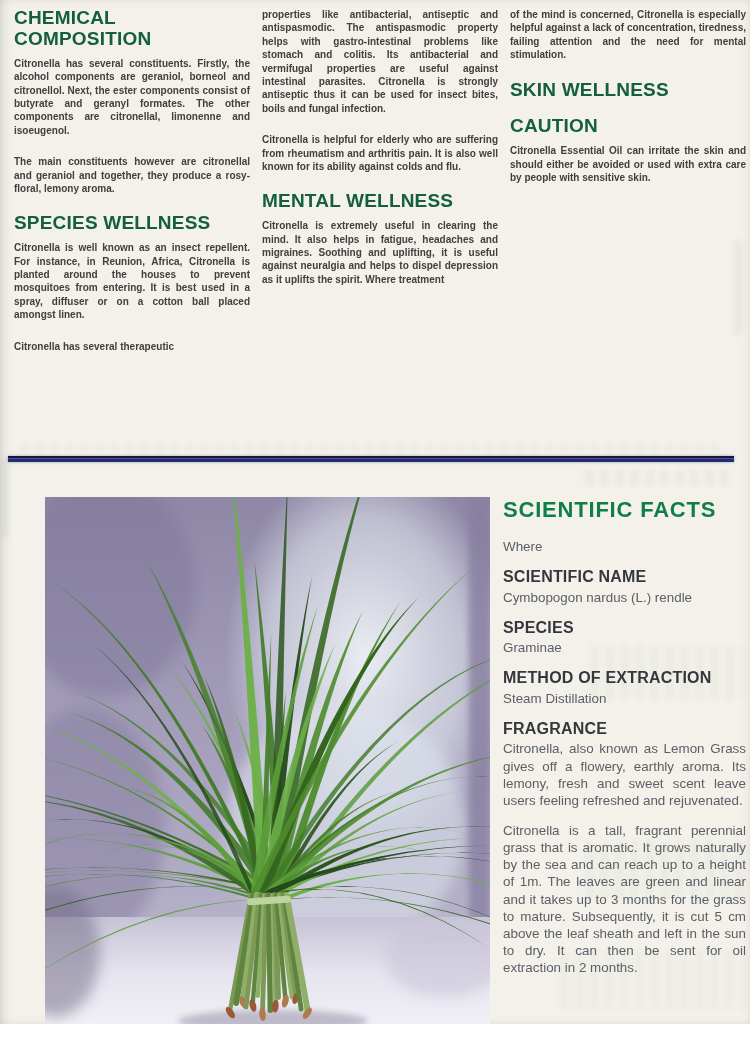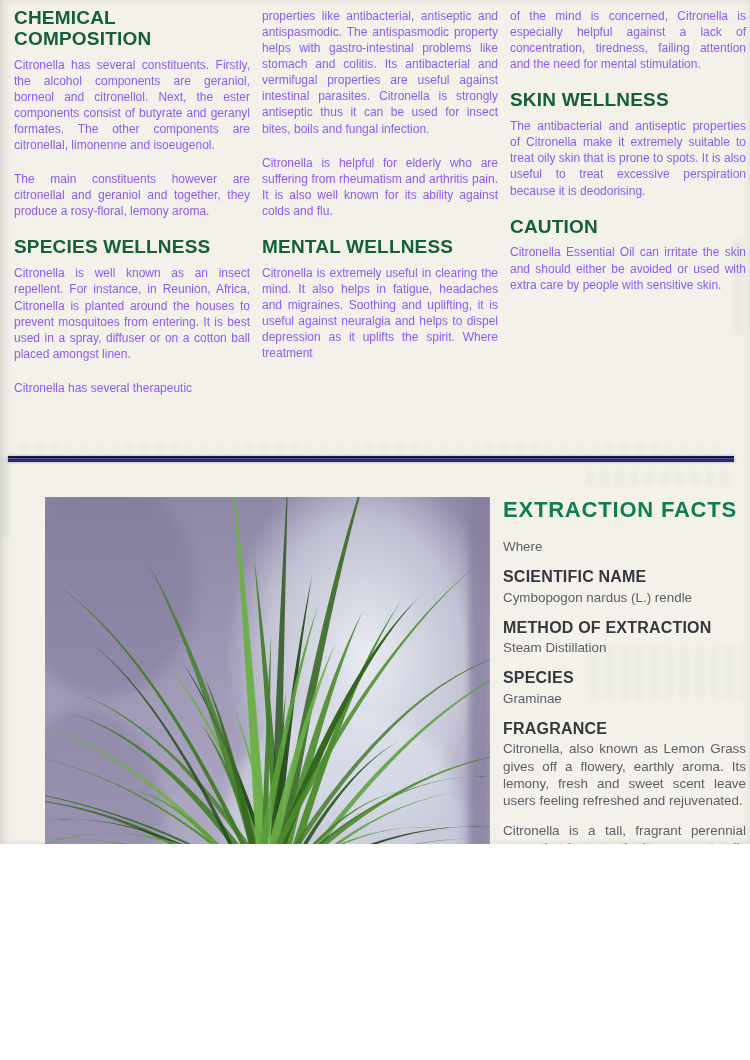--- a/index.html
+++ b/index.html
@@ -1,32 +1,33 @@
 <!DOCTYPE html>
 <html><head>
 <meta charset="utf-8">
 <style>
   html,body{margin:0;padding:0;background:#ffffff;}
   .page{
-    position:relative;width:750px;height:844px;overflow:hidden;
+    position:relative;width:750px;height:1024px;overflow:hidden;
     background:#f3f1ea;
     font-family:"Liberation Sans",sans-serif;
     box-shadow:inset 6px 0 14px -8px rgba(120,120,120,.5), inset -4px 0 10px -6px rgba(200,170,170,.5);
   }
   
   .top{position:absolute;top:8px;left:14px;width:732px;display:flex;gap:12px;}
   .col{width:236px;}
   .sec-h{
     color:#14603c;font-size:19px;font-weight:bold;letter-spacing:.2px;
     margin:16px 0 7px 0;line-height:1.1;
   }
   .sec-h.first{margin-top:0;}
   .body-p{
-    color:#8b5cf6;font-size:12px;line-height:1.34;text-align:justify;
+    color:#404040;font-size:10px;line-height:1.34;text-align:justify;
     margin:0 0 18px 0;
+    font-weight:bold;
   }
   .body-p:last-child{margin-bottom:0;}
   
   .divider{
     position:absolute;left:8px;top:456px;width:726px;height:6px;
     background:linear-gradient(180deg,#15173f 0%,#15173f 34%,#6a6fae 45%,#232c72 58%,#232c72 100%);
     box-shadow:0 0 3px rgba(45,55,140,.45);
   }
   
   .photo{
@@ -77,21 +78,20 @@
     </div>
     <div class="col">
       <p class="body-p">properties like antibacterial, antiseptic and antispasmodic. The antispasmodic property helps with gastro-intestinal problems like stomach and colitis. Its antibacterial and vermifugal properties are useful against intestinal parasites. Citronella is strongly antiseptic thus it can be used for insect bites, boils and fungal infection.</p>
       <p class="body-p">Citronella is helpful for elderly who are suffering from rheumatism and arthritis pain. It is also well known for its ability against colds and flu.</p>
       <h2 class="sec-h">MENTAL WELLNESS</h2>
       <p class="body-p">Citronella is extremely useful in clearing the mind. It also helps in fatigue, headaches and migraines. Soothing and uplifting, it is useful against neuralgia and helps to dispel depression as it uplifts the spirit. Where treatment</p>
     </div>
     <div class="col">
       <p class="body-p">of the mind is concerned, Citronella is especially helpful against a lack of concentration, tiredness, failing attention and the need for mental stimulation.</p>
       <h2 class="sec-h">SKIN WELLNESS</h2>
-      <p class="body-p">The antibacterial and antiseptic properties of Citronella make it extremely suitable to treat oily skin that is prone to spots. It is also useful to treat excessive perspiration because it is deodorising.</p>
       <h2 class="sec-h">CAUTION</h2>
       <p class="body-p">Citronella Essential Oil can irritate the skin and should either be avoided or used with extra care by people with sensitive skin.</p>
     </div>
   </div>
 
   <div class="bleed b1"></div>
   <div class="bleed b2"></div>
   <div class="bleed b3"></div>
   <div class="bleed b4"></div>
   <div class="bleed b5"></div>
@@ -218,38 +218,38 @@
           <ellipse cx="251.71774384193122" cy="500.9328595418483" rx="3.2" ry="6.5" fill="#9a5a38" transform="rotate(24.9 251.71774384193122 499.9328595418483)"></ellipse>
           <path d="M 239.29381402805447 398 Q 247.7181133008562 455 256.1424125736579 512.1725934995338" stroke="#5e8440" stroke-width="4.8" fill="none" stroke-linecap="round"></path>
           <path d="M 241.5013538890518 398 Q 252.21359333931468 455 262.92583278957756 515.3838372481987" stroke="#8fae68" stroke-width="6.0" fill="none" stroke-linecap="round"></path>
           <ellipse cx="262.92583278957756" cy="516.3838372481987" rx="3.2" ry="6.5" fill="#b07a4e" transform="rotate(35.0 262.92583278957756 515.3838372481987)"></ellipse>
         </g>
       <rect x="202" y="400" width="44" height="7" rx="3.5" fill="#bed4a0" transform="rotate(-4 224 404)"></rect>
     </svg>
   </div>
 
   <div class="facts">
-    <h1 class="facts-title">EXTRACTION FACTS</h1>
+    <h1 class="facts-title">SCIENTIFIC FACTS</h1>
 
     <div class="fact">
       <p class="fact-value">Where</p>
     </div>
     <div class="fact">
       <div class="fact-label">SCIENTIFIC NAME</div>
       <p class="fact-value">Cymbopogon nardus (L.) rendle</p>
     </div>
     <div class="fact">
+      <div class="fact-label">SPECIES</div>
+      <p class="fact-value">Graminae</p>
+    </div>
+    <div class="fact">
       <div class="fact-label">METHOD OF EXTRACTION</div>
       <p class="fact-value">Steam Distillation</p>
     </div>
     <div class="fact">
-      <div class="fact-label">SPECIES</div>
-      <p class="fact-value">Graminae</p>
-    </div>
-    <div class="fact">
       <div class="fact-label">FRAGRANCE</div>
       <p class="fact-value">Citronella, also known as Lemon Grass gives off a flowery, earthly aroma. Its lemony, fresh and sweet scent leave users feeling refreshed and rejuvenated.</p>
     </div>
     <div class="fact">
       <p class="fact-value">Citronella is a tall, fragrant perennial grass that is aromatic. It grows naturally by the sea and can reach up to a height of 1m. The leaves are green and linear and it takes up to 3 months for the grass to mature. Subsequently, it is cut 5 cm above the leaf sheath and left in the sun to dry. It can then be sent for oil extraction in 2 months.</p>
     </div>
   </div>
 
 </div>
 

